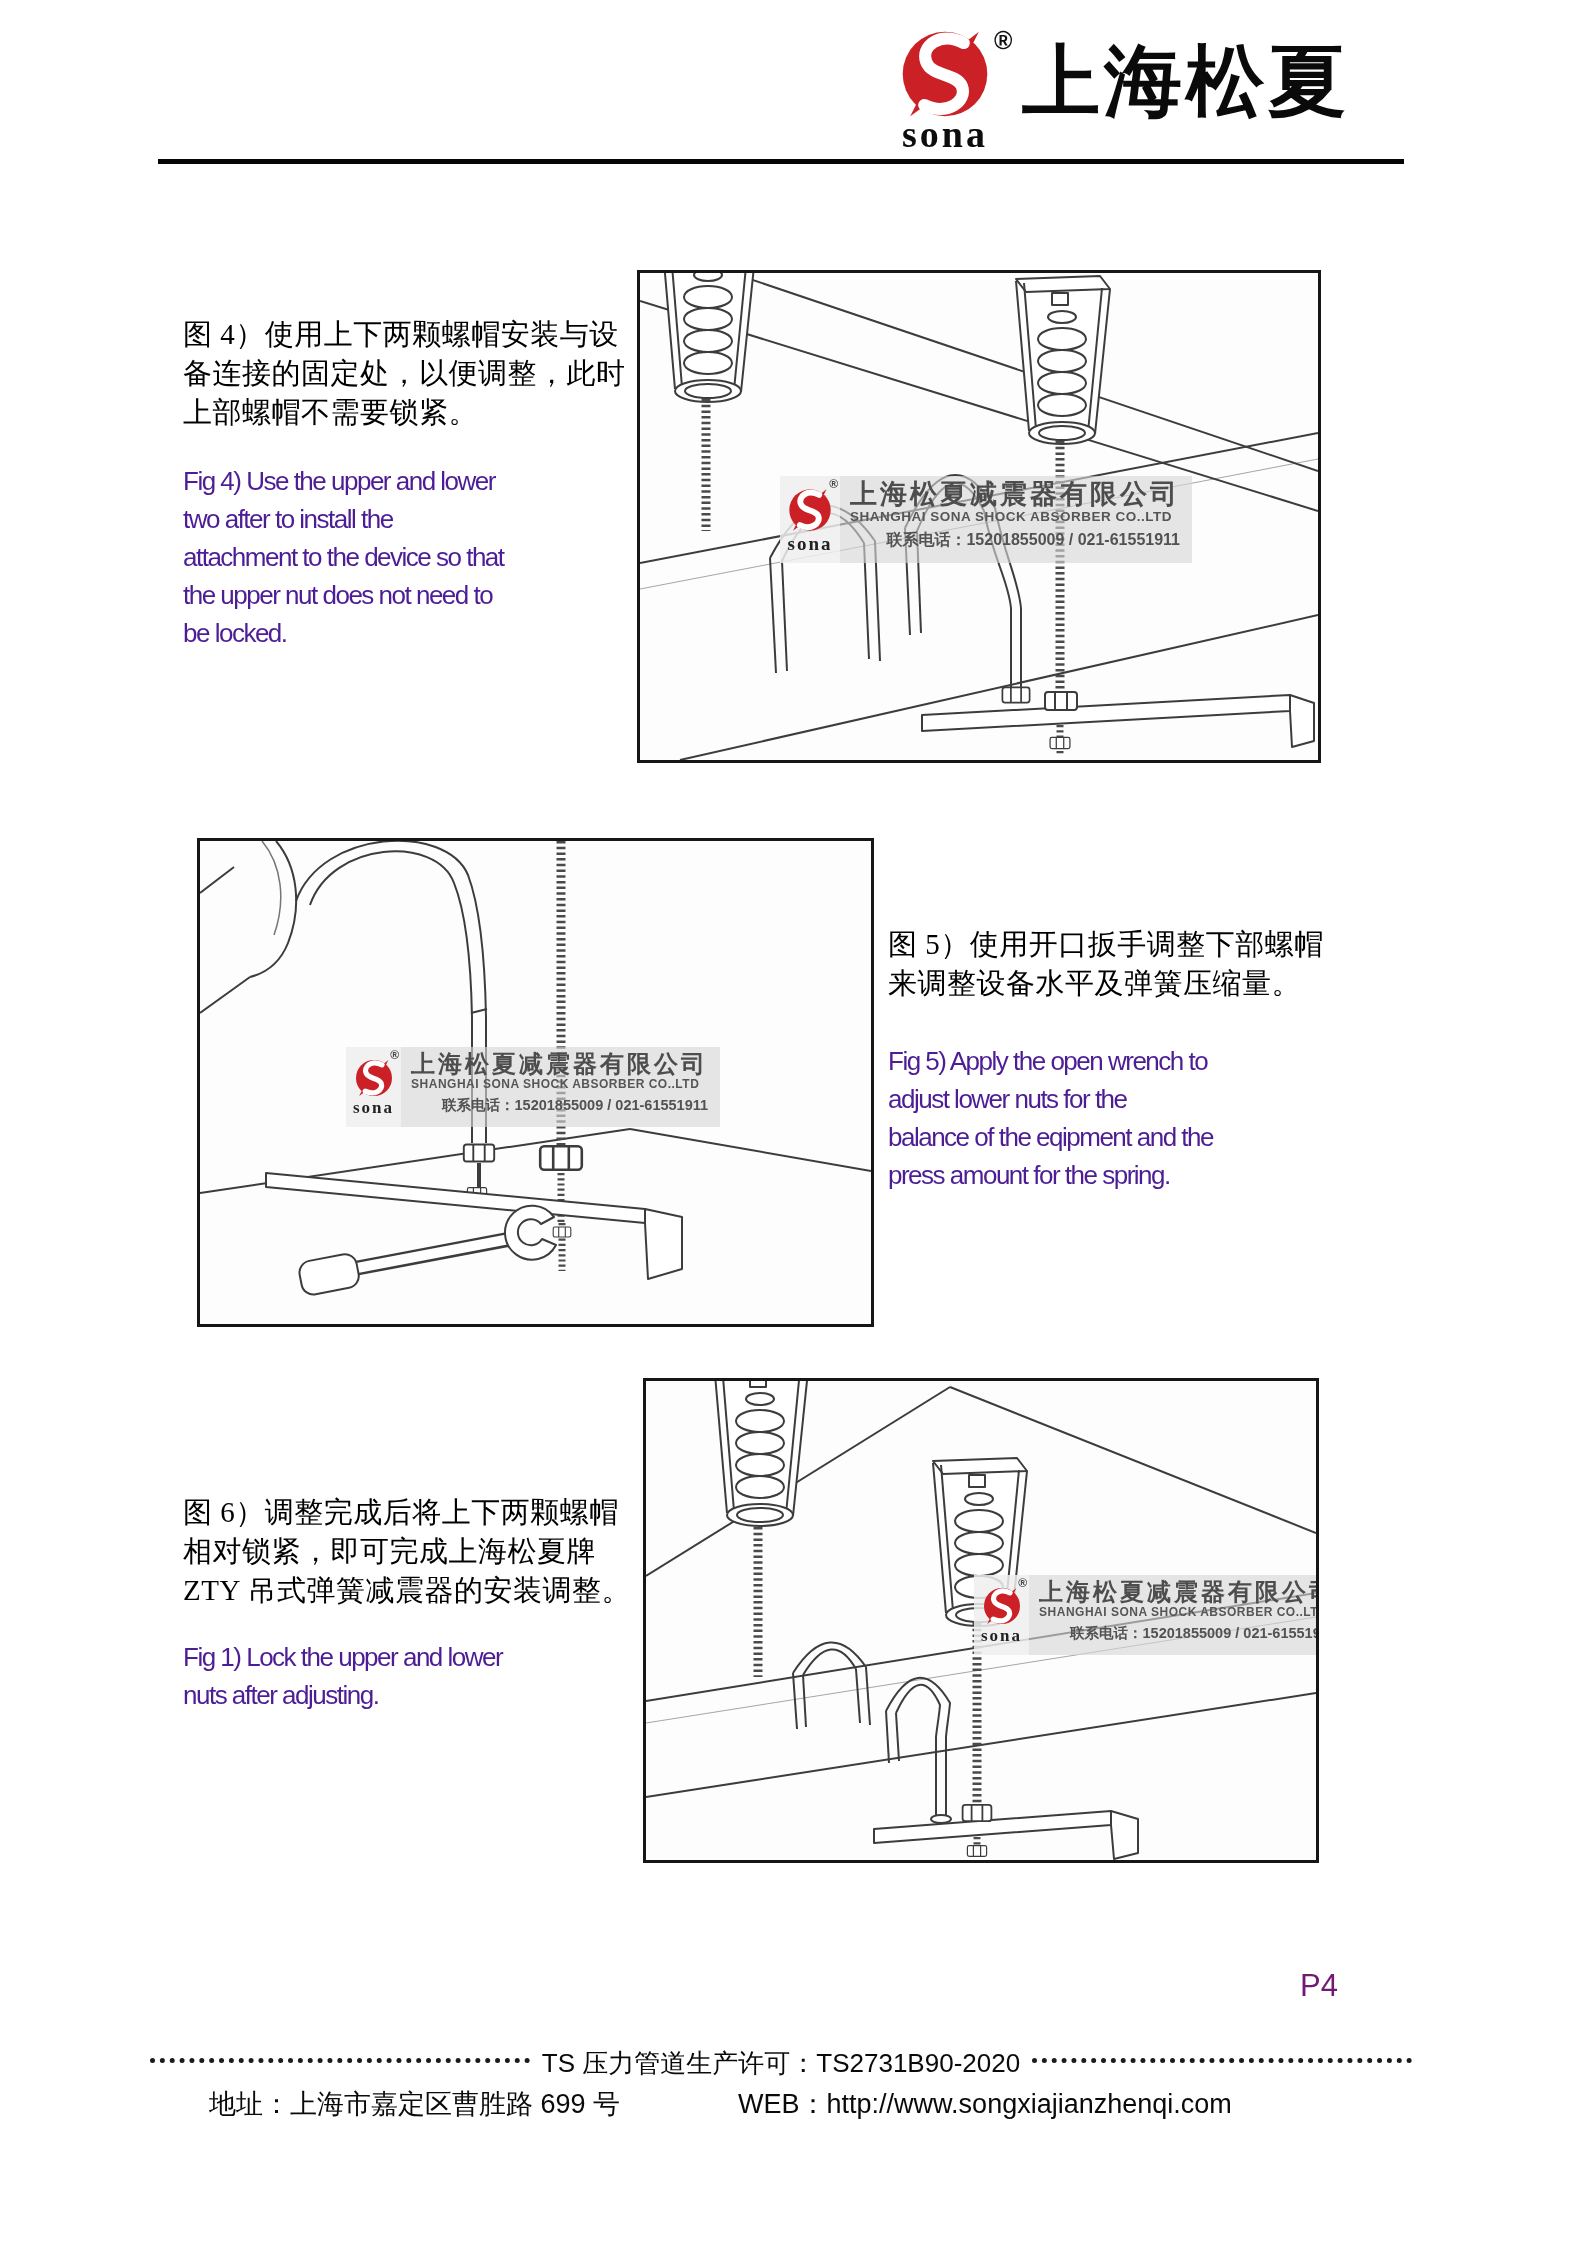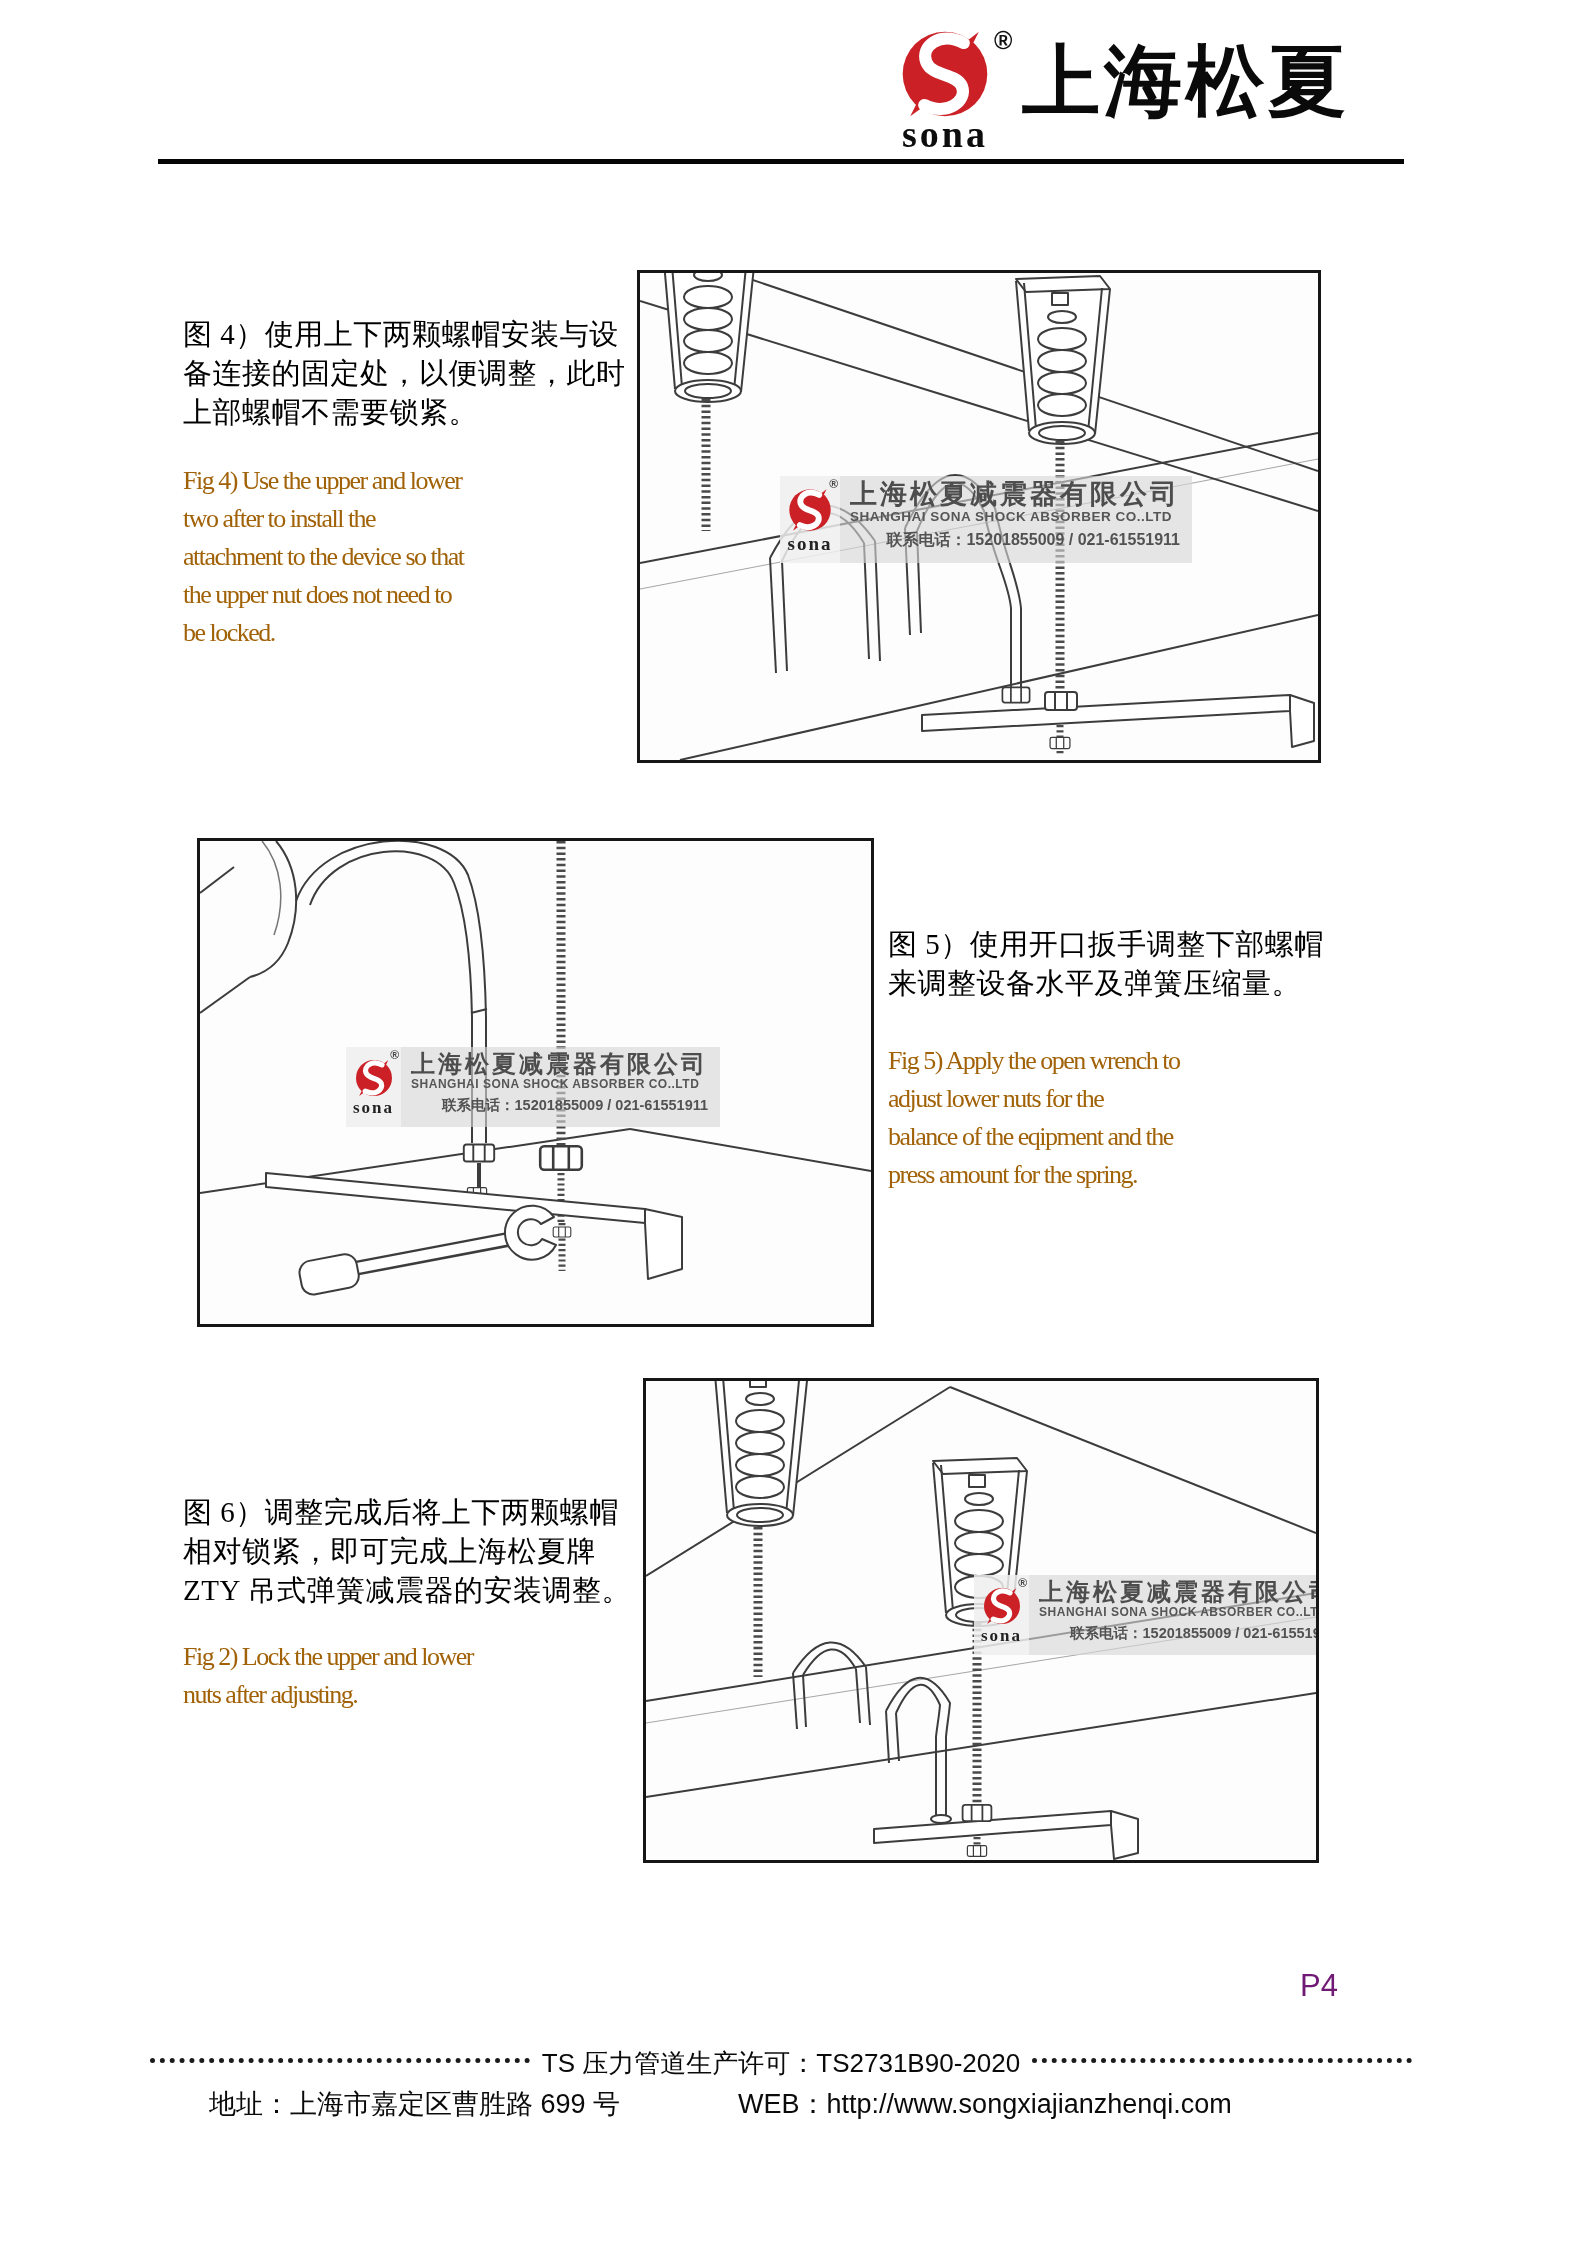--- a/index.html
+++ b/index.html
@@ -18,22 +18,22 @@
   }
   .brand-cn{
     position:absolute;left:1022px;top:30px;font-size:78px;font-weight:bold;
     letter-spacing:4px;color:#0a0a0a;white-space:nowrap;
     font-family:"Liberation Sans","DejaVu Sans",sans-serif;
   }
   .header-rule{position:absolute;left:158px;top:159px;width:1246px;height:5px;background:#050505;}
   
   .cap-cn{position:absolute;font-family:"Liberation Serif","DejaVu Serif",serif;
     font-size:29px;line-height:39px;color:#000;letter-spacing:0.5px;white-space:nowrap;}
-  .cap-en{position:absolute;font-family:Liberation Serif, serif;
-    font-size:26px;line-height:38px;color:#a16207;letter-spacing:-1.5px;white-space:nowrap;}
+  .cap-en{position:absolute;font-family:Liberation Sans, sans-serif;
+    font-size:26px;line-height:38px;color:#4c1d95;letter-spacing:-1.5px;white-space:nowrap;}
   #fig4-cn{left:183px;top:315px;}
   #fig4-en{left:183px;top:462px;}
   #fig5-cn{left:888px;top:925px;}
   #fig5-en{left:888px;top:1042px;}
   #fig6-cn{left:183px;top:1493px;}
   #fig6-en{left:183px;top:1638px;}
   
   .figure{position:absolute;background:#fdfdfd;border:3px solid #161616;overflow:hidden;}
   #figure1{left:637px;top:270px;width:678px;height:487px;}
   #figure2{left:197px;top:838px;width:671px;height:483px;}
@@ -241,21 +241,21 @@
     <div>balance of the eqipment and the</div>
     <div>press amount for the spring.</div>
   </div>
 
   <div id="fig6-cn" class="cap-cn">
     <div>图 6）调整完成后将上下两颗螺帽</div>
     <div>相对锁紧，即可完成上海松夏牌</div>
     <div>ZTY 吊式弹簧减震器的安装调整。</div>
   </div>
   <div id="fig6-en" class="cap-en">
-    <div>Fig 2) Lock the upper and lower</div>
+    <div>Fig 1) Lock the upper and lower</div>
     <div>nuts after adjusting.</div>
   </div>
 
   <div id="figure3" class="figure">
     <svg class="fig-svg" viewBox="0 0 670 479">
       <g stroke="#3c3c3c" stroke-width="2" fill="none" stroke-linejoin="round">
 
         <line x1="0" y1="195" x2="304" y2="6"></line>
         <line x1="304" y1="6" x2="670" y2="152"></line>
 

